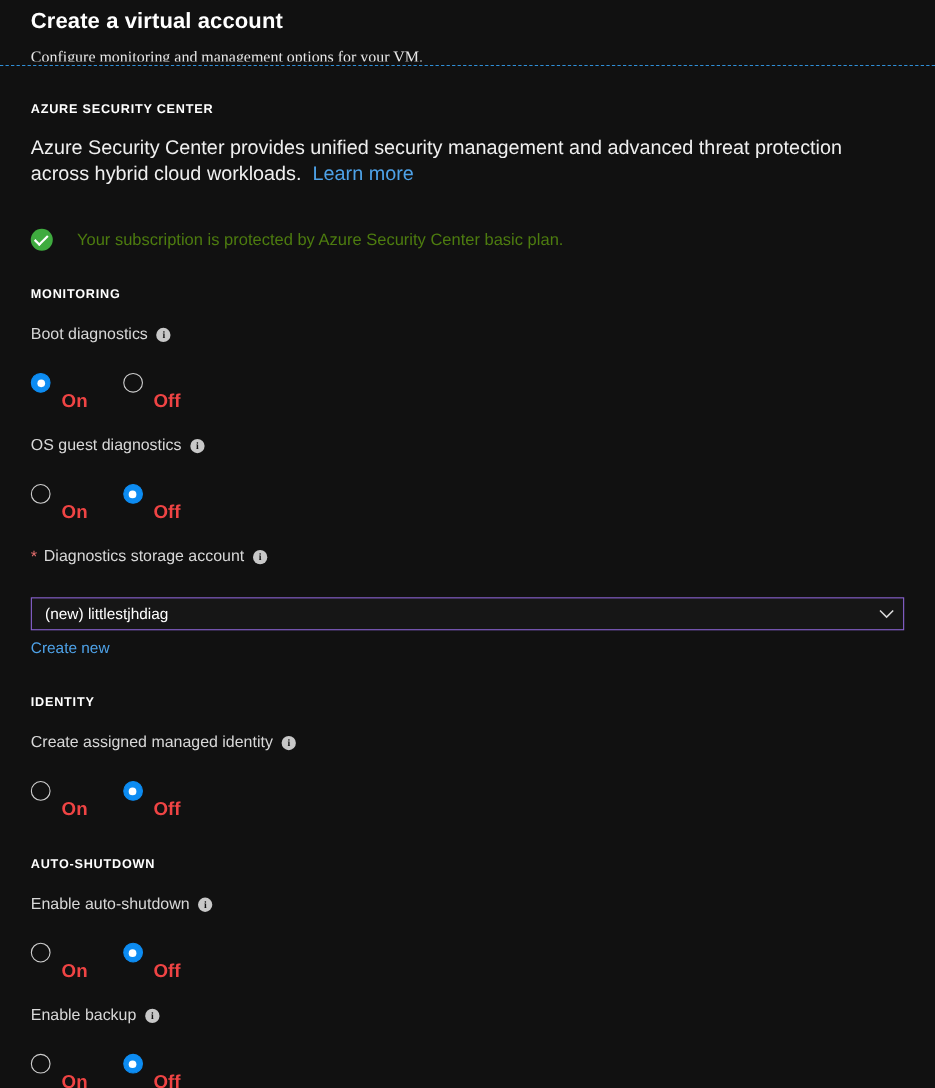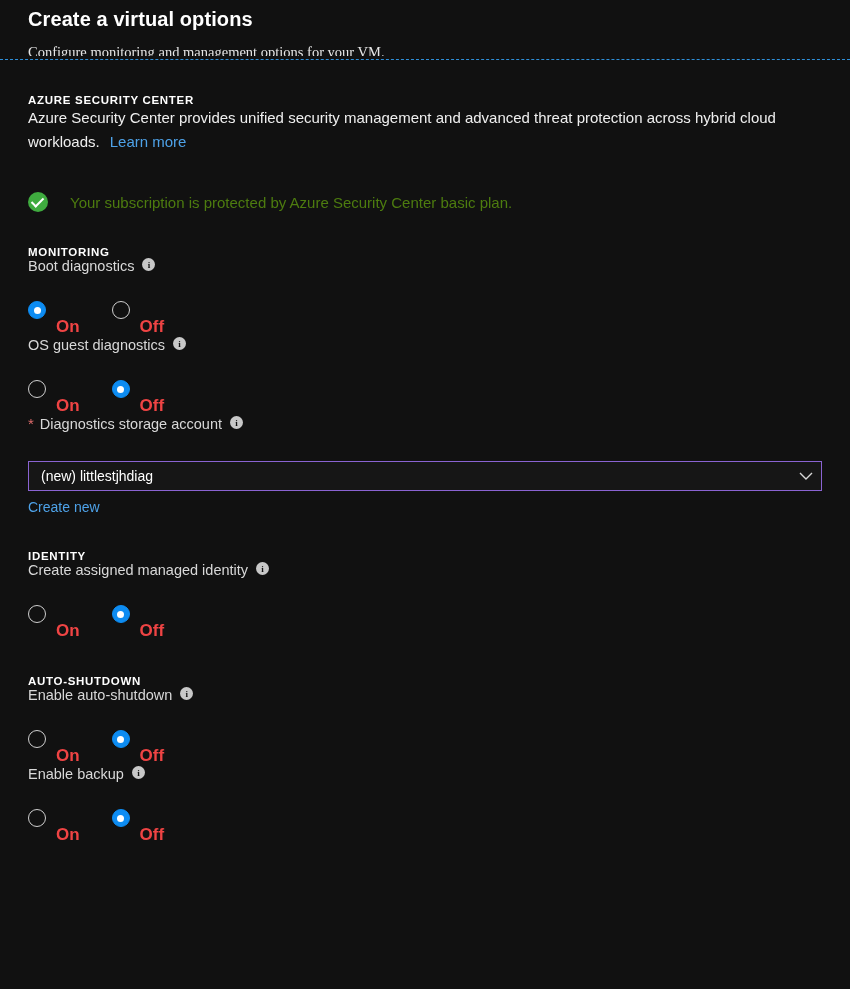--- a/index.html
+++ b/index.html
@@ -66,23 +66,24 @@
     font-size: 11.5px;
     font-weight: bold;
     letter-spacing: 0.7px;
     color: #ffffff;
     text-transform: uppercase;
     margin-top: 34px;
     margin-bottom: 0;
   }
 
   .paragraph {
-    font-size: 15px;
+    font-size: 18px;
     line-height: 24px;
     color: #efefef;
+    margin-top: 16px;
     max-width: 790px;
   }
 
   .link {
     color: #4ea2e8;
     text-decoration: none;
     cursor: pointer;
     margin-left: 10px;
   }
 
@@ -112,21 +113,23 @@
   }
   .status-text {
     font-size: 15px;
     color: #4d7c0f;
     margin-left: 22px;
   }
 
   .field-label {
     font-size: 14.5px;
     color: #d8d8d8;
-    display: flex;
+    margin-top: 22px;
+    display: flex;
+    align-items: center;
   }
   .field-label.required::before {
     content: "*";
     color: #e06c6c;
     margin-right: 6px;
     font-size: 15px;
     line-height: 1;
   }
 
   .info-icon {
@@ -224,21 +227,21 @@
     display: inline-block;
   }
 
   .spacer-sm { height: 2px; }
 </style>
 </head>
 <body>
 
 <div class="page">
 
-  <div class="page-title">Create a virtual options</div>
+  <div class="page-title">Create a virtual account</div>
 
   <div class="scroll-area">
 
     <div class="clipped-line">Configure monitoring and management options for your VM.</div>
     <div class="focus-divider"></div>
 
     <div class="section">
       <div class="section-head">Azure Security Center</div>
 
       <div class="paragraph">

